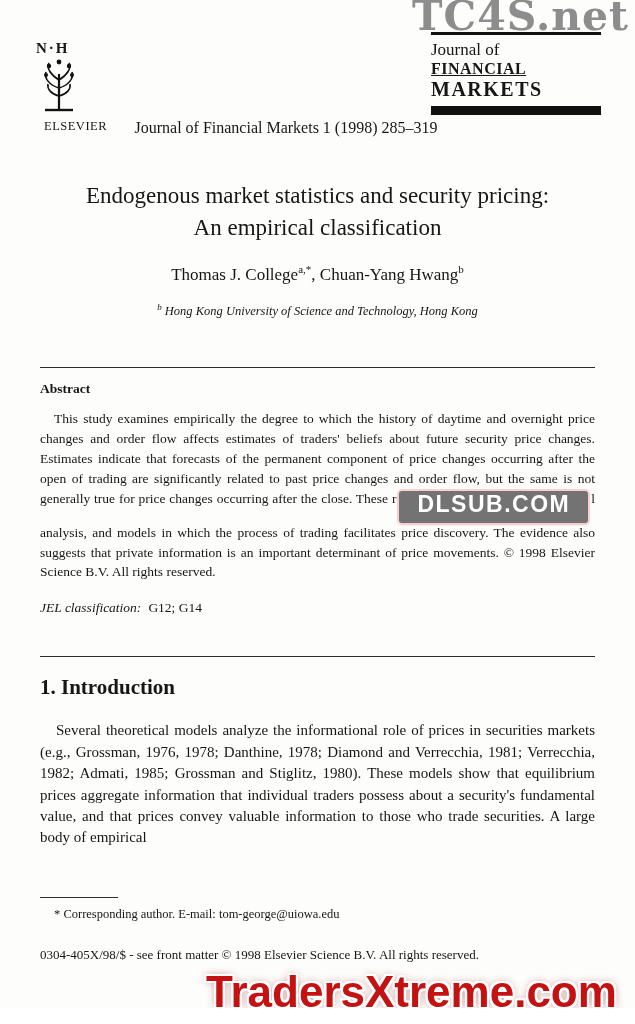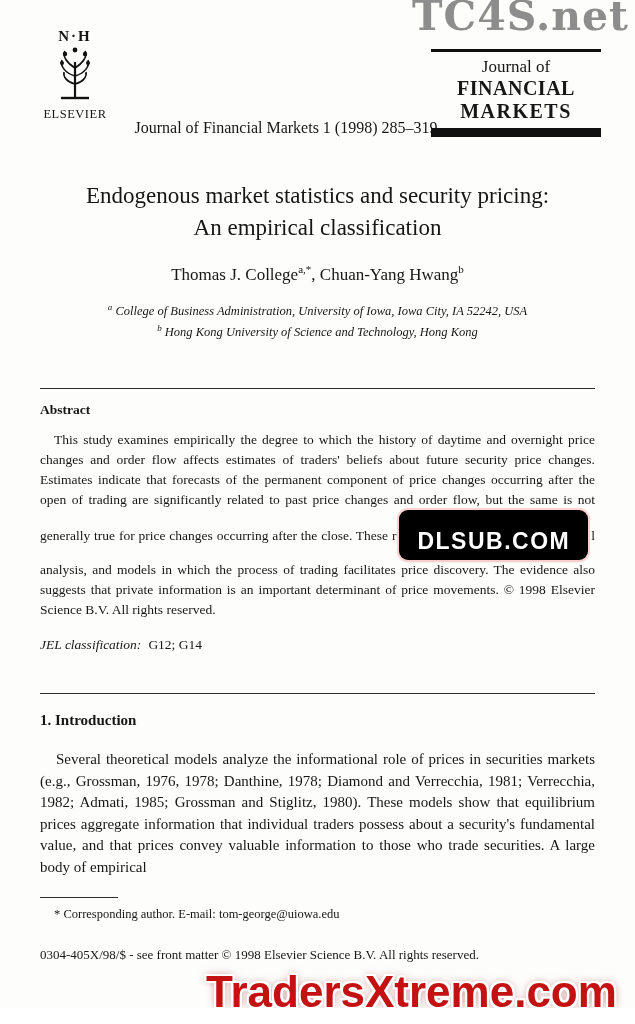--- a/index.html
+++ b/index.html
@@ -20,61 +20,61 @@
   .wm-bottom {
     position:absolute; left:206px; bottom:-9px; white-space:nowrap;
     font-family:"Liberation Sans",sans-serif; font-weight:bold;
     font-size:44px; color:#c41111;
     text-shadow:-2px -2px 0 #fff, 2px -2px 0 #fff, -2px 2px 0 #fff, 2px 2px 0 #fff,
                 -2px 0 0 #fff, 2px 0 0 #fff, 0 -2px 0 #fff, 0 2px 0 #fff,
                 0 0 9px rgba(130,0,0,0.55);
   }
 
   
-  .logo { position:absolute; left:36px; top:28px; width:78px; text-align:center; }
+  .logo { position:absolute; left:36px; top:40px; width:78px; }
   .logo-nh { font-size:15px; font-weight:bold; letter-spacing:2px; }
   .logo-tree { margin-top:1px; }
-  .logo-name { font-size:12.5px; letter-spacing:0.5px; margin-top:1px; }
+  .logo-name { font-size:12.5px; letter-spacing:0.5px; margin-top:1px;margin-left:8px; }
   .citation { position:absolute; top:119px; left:118px; width:336px; text-align:center; font-size:16px; }
-  .masthead { position:absolute; top:49px; right:34px; width:170px; text-align:center; }
+  .masthead { position:absolute; top:32px; right:34px; width:170px; }
   .mh-bar-top { height:3px; background:#101010; margin-bottom:5px; }
   .mh1 { font-size:17px; }
-  .mh2 { font-size:20px; font-weight:bold; letter-spacing:0.5px; }
+  .mh2 { font-size:16px; font-weight:bold; letter-spacing:0.5px;text-decoration:underline; }
   .mh3 { font-size:20px; font-weight:bold; letter-spacing:1.5px; }
   .mh-bar-bottom { height:9px; background:#101010; margin-top:5px; }
 
   
   .content { position:absolute; top:166px; left:40px; width:555px; }
   .title { margin:14px; font-size:23px; font-weight:normal; text-align:center; line-height:1.38; }
   .authors { margin-top:20px; text-align:center; font-size:17px; }
   .authors sup { font-size:11px; }
   .affils { margin-top:15px; text-align:center; font-style:italic; font-size:12.5px; line-height:1.6; }
   .affils sup { font-size:9px; }
 
   .rule1 { border:none; border-top:1px solid #2e2e2e; margin:46px 0 0 0; }
   .rule2 { border:none; border-top:1px solid #2e2e2e; margin:40px 0 0 0; }
 
   .abs-head { margin-top:13px; font-weight:bold; font-size:13.5px; }
   .abs-text { margin:12px 0 0 0; font-size:13.5px; line-height:1.47; text-align:justify; text-indent:14px; }
   .dlsub {
     display:inline-block; text-indent:0;
-    background:#000000; color:#ffffff;
+    background:#737373; color:#ffffff;
     font-family:"Liberation Sans",sans-serif; font-weight:bold;
     font-size:23px; letter-spacing:1.5px; line-height:1;
-    padding:20px 18px 7px; border-radius:9px; margin:0 3px;
+    padding:2px 18px 7px; border-radius:3px; margin:0 3px;
     vertical-align:-9px;
     box-shadow:0 0 0 2px rgba(255,205,205,0.9), 0 1px 3px rgba(0,0,0,0.35);
   }
 
   .jel { margin:18px 0 0 0; font-size:13.5px; }
   .kw  { margin:20px 0 0 0; font-size:13.5px; }
   .lab { font-style:italic;text-align:right; }
   .val { margin-left:7px; }
 
-  .sec-head { margin:18px 0 0 0; font-size:15px; font-weight:bold; }
+  .sec-head { margin:18px 0 0 0; font-size:21px; font-weight:bold; }
   .body-text { margin:20px 0 0 0; font-size:15px; line-height:1.43; text-align:justify; text-indent:16px; }
 
   
   .footzone { position:absolute; left:40px; top:897px; width:555px; }
   .fn-rule { width:78px; border-top:1px solid #2e2e2e; }
   .fn  { margin:9px 0 0 0; font-size:12.5px; padding-left:14px; }
   .ft1 { margin:25px 0 0 0; font-size:13px; }
   .ft2 { margin:5px 0 0 0; font-size:13.5px; font-style:italic; }
   .pii-value { letter-spacing:4px; margin-left:8px; }
 </style>
@@ -112,21 +112,20 @@
     <div class="mh-bar-bottom"></div>
   </div>
 
   <div class="content">
 
     <h1 class="title"><span>Endogenous market statistics and security pricing:</span><br><span>An empirical classification</span></h1>
 
     <div class="authors"><span>Thomas J. College</span><sup>a,*</sup><span>, </span><span>Chuan-Yang Hwang</span><sup>b</sup></div>
 
     <div class="affils">
-      <div><sup>a</sup> <span>College of Business Administration, University of Iowa, Iowa City, IA 52242, USA</span></div>
       <div><sup>b</sup> <span>Hong Kong University of Science and Technology, Hong Kong</span></div>
     </div>
 
     <hr class="rule1">
 
     <div class="abs-head">Abstract</div>
 
     <p class="abs-text"><span>This study examines empirically the degree to which the history of daytime and overnight price changes and order flow affects estimates of traders' beliefs about future security price changes. Estimates indicate that forecasts of the permanent component of price changes occurring after the open of trading are significantly related to past price changes and order flow, but the same is not generally true for price changes occurring after the close. These r</span><span class="dlsub"><span>DLSUB.COM</span></span><span>l analysis, and models in which the process of trading facilitates price discovery. The evidence also suggests that private information is an important determinant of price movements.  © 1998 Elsevier Science B.V. All rights reserved.</span></p>
 
     <p class="jel"><span class="lab">JEL classification:</span><span class="val">G12; G14</span></p>

